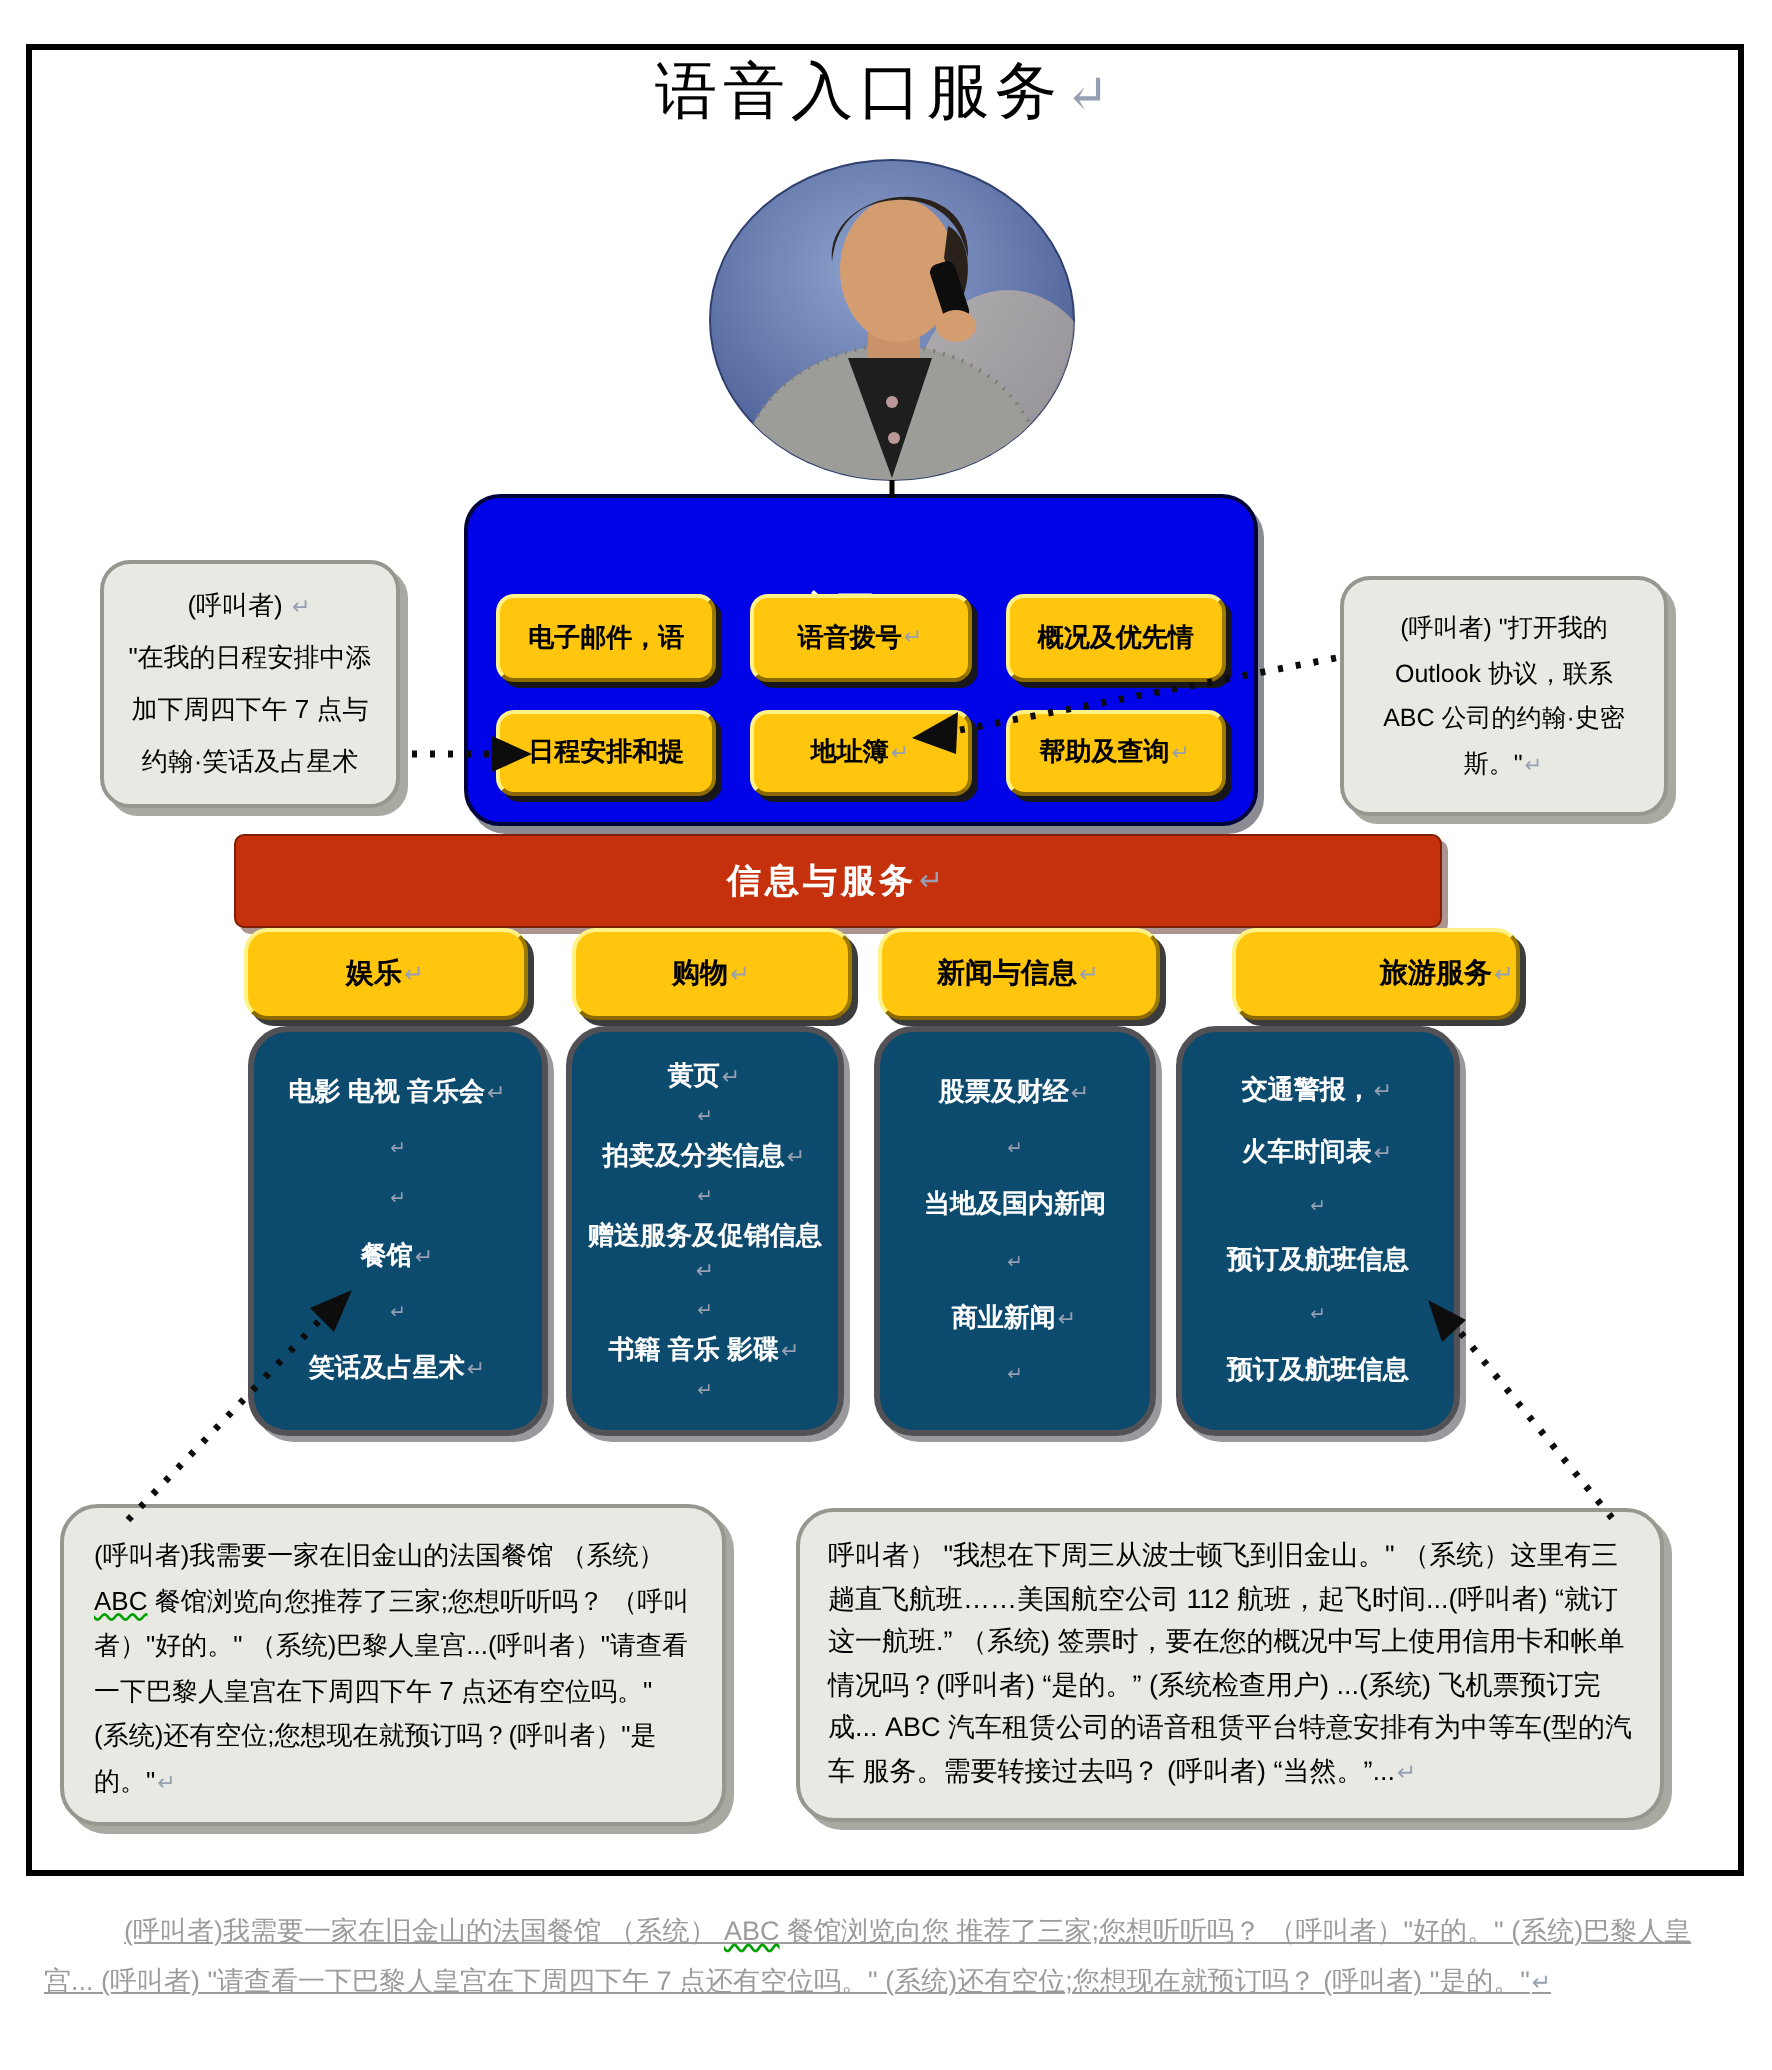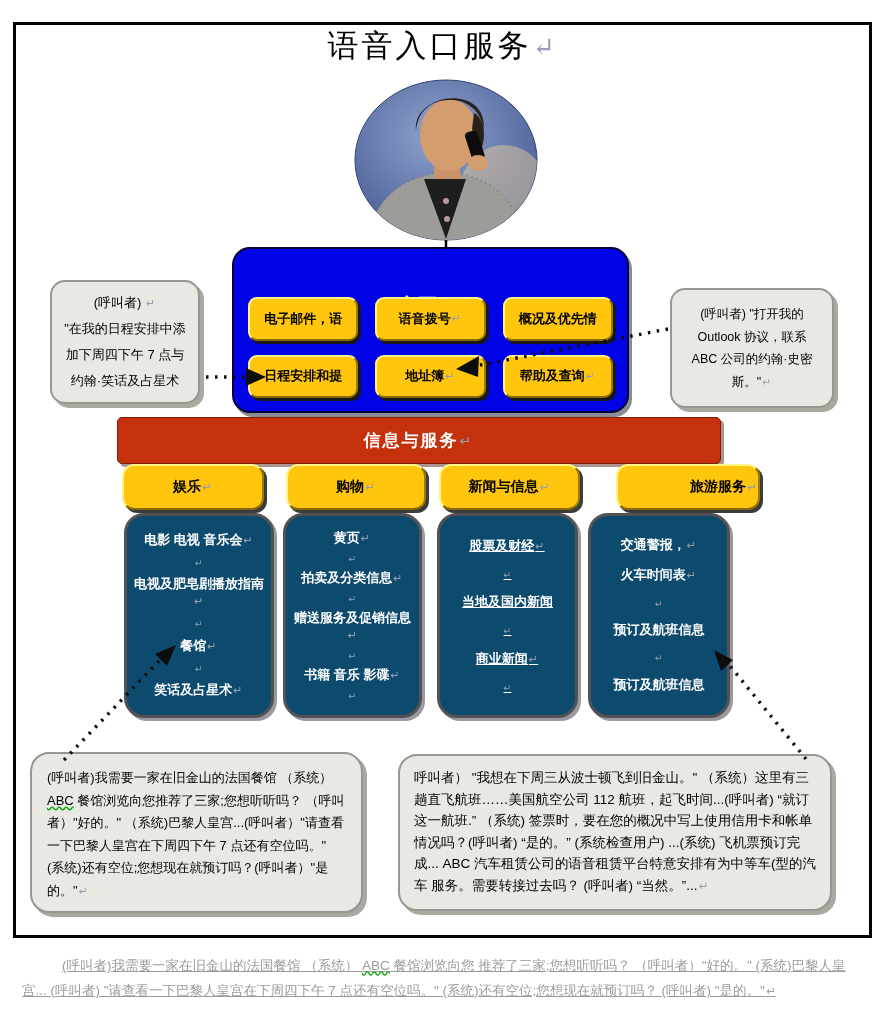--- a/index.html
+++ b/index.html
@@ -116,37 +116,36 @@
   <div class="banner">信息与服务<span class="pmark">↵</span></div>
 
   <div class="cat" style="left:122px;width:142px;">娱乐<span class="pmark">↵</span></div>
   <div class="cat" style="left:286px;width:140px;">购物<span class="pmark">↵</span></div>
   <div class="cat" style="left:439px;width:141px;">新闻与信息<span class="pmark">↵</span></div>
   <div class="cat" style="left:616px;width:144px;justify-content:flex-end;">旅游服务<span class="pmark">↵</span></div>
 
   <div class="lbox" style="left:124px;width:150px;">
       <div class="li-line">电影 电视 音乐会<span class="pmark">↵</span></div>
       <div class="li-line blank"><span class="pmark">↵</span></div>
-      <div class="li-line">电视及肥皂剧播放指南<span class="pmark">↵</span></div>
       <div class="li-line blank"><span class="pmark">↵</span></div>
       <div class="li-line">餐馆<span class="pmark">↵</span></div>
       <div class="li-line blank"><span class="pmark">↵</span></div>
       <div class="li-line">笑话及占星术<span class="pmark">↵</span></div>
     </div>
   <div class="lbox" style="left:283px;width:139px;">
       <div class="li-line">黄页<span class="pmark">↵</span></div>
       <div class="li-line blank"><span class="pmark">↵</span></div>
       <div class="li-line">拍卖及分类信息<span class="pmark">↵</span></div>
       <div class="li-line blank"><span class="pmark">↵</span></div>
       <div class="li-line">赠送服务及促销信息<span class="pmark">↵</span></div>
       <div class="li-line blank"><span class="pmark">↵</span></div>
       <div class="li-line">书籍 音乐 影碟<span class="pmark">↵</span></div>
       <div class="li-line blank"><span class="pmark">↵</span></div>
     </div>
-  <div class="lbox" style="left:437px;width:141px;text-decoration:underline;">
+  <div class="lbox" style="left:437px;width:141px;">
       <div class="li-line">股票及财经<span class="pmark">↵</span></div>
       <div class="li-line blank"><span class="pmark">↵</span></div>
       <div class="li-line">当地及国内新闻</div>
       <div class="li-line blank"><span class="pmark">↵</span></div>
       <div class="li-line">商业新闻<span class="pmark">↵</span></div>
       <div class="li-line blank"><span class="pmark">↵</span></div>
     </div>
   <div class="lbox" style="left:588px;width:142px;">
       <div class="li-line">交通警报，<span class="pmark">↵</span></div>
       <div class="li-line">火车时间表<span class="pmark">↵</span></div>

